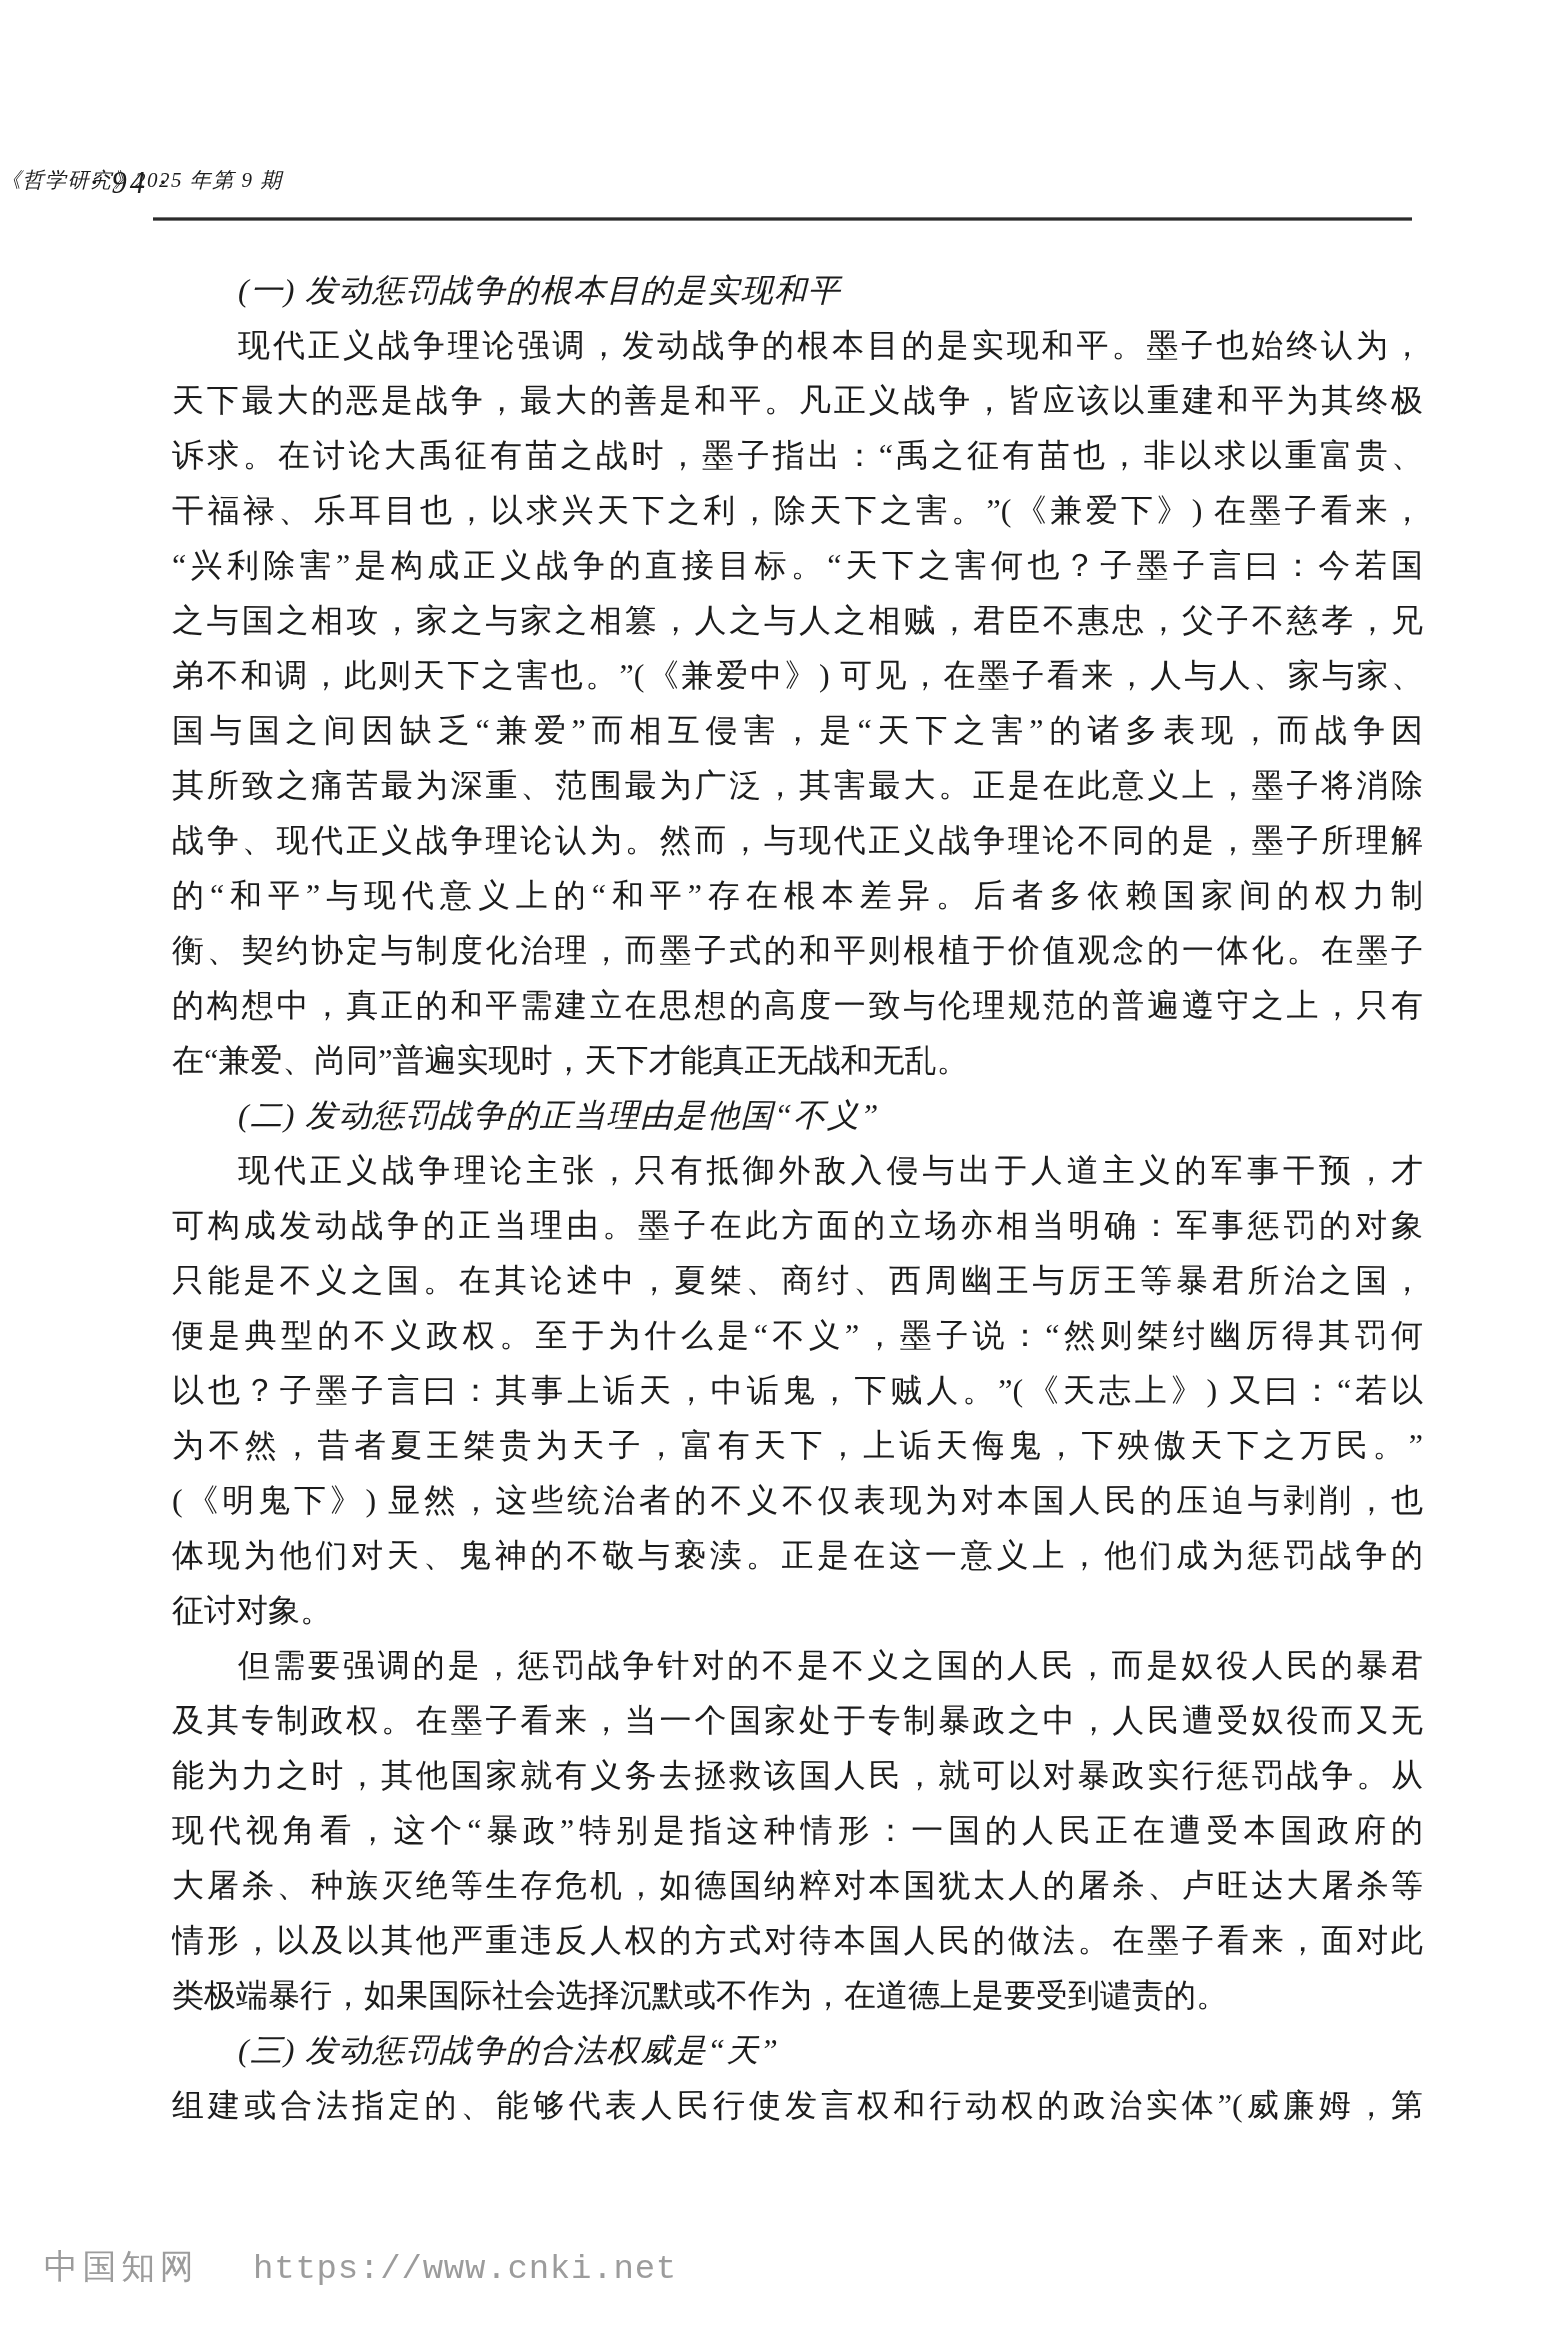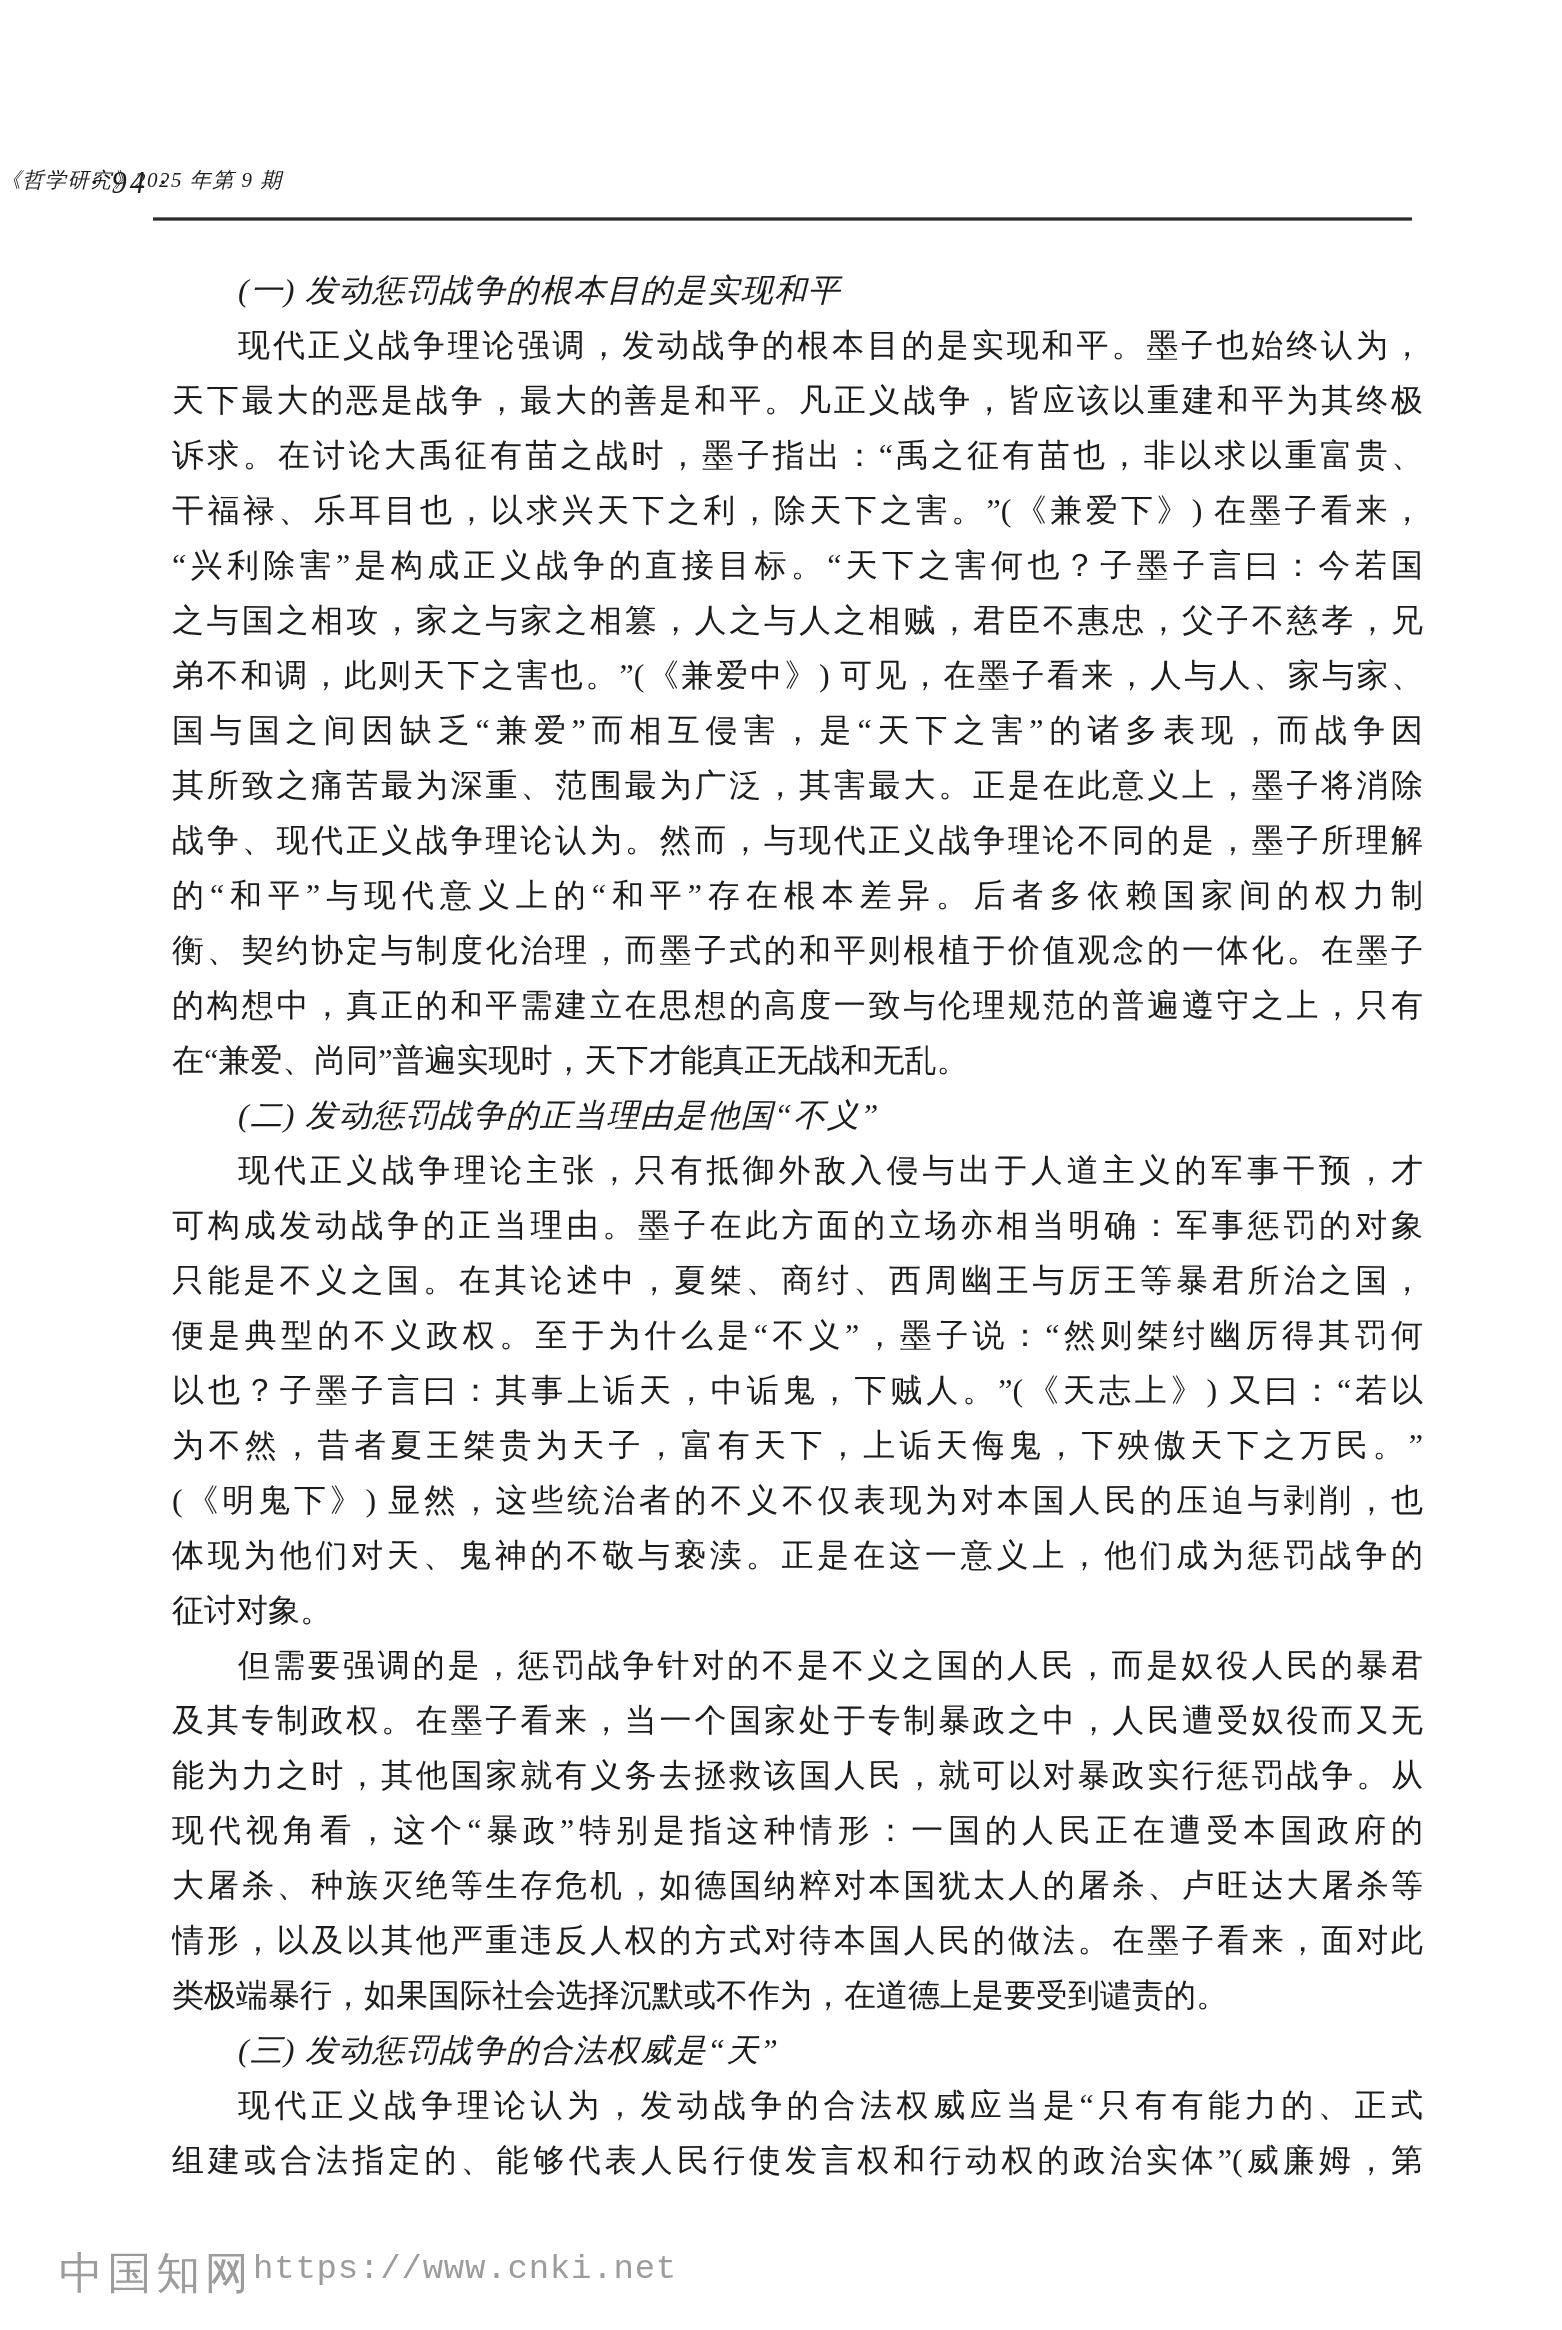--- a/index.html
+++ b/index.html
@@ -65,23 +65,23 @@
   }
   .line.indent {
     text-indent: 66px;
   }
   .line.kai {
     font-style: italic;
     letter-spacing: 1.5px;
   }
   .footer-brand {
     position: absolute;
-    left: 59px;
+    left: 44px;
     top: 2244px;
-    font-size: 44px;
+    font-size: 34px;
     color: #9c9c9c;
     letter-spacing: 4.6px;
     white-space: nowrap;
     text-align: center;
   }
   .footer-url {
     position: absolute;
     left: 253px;
     top: 2250px;
     font-size: 34px;
@@ -129,21 +129,20 @@
       <div class="line just">体现为他们对天、鬼神的不敬与亵渎。正是在这一意义上，他们成为惩罚战争的</div>
       <div class="line">征讨对象。</div>
       <div class="line just indent">但需要强调的是，惩罚战争针对的不是不义之国的人民，而是奴役人民的暴君</div>
       <div class="line just">及其专制政权。在墨子看来，当一个国家处于专制暴政之中，人民遭受奴役而又无</div>
       <div class="line just">能为力之时，其他国家就有义务去拯救该国人民，就可以对暴政实行惩罚战争。从</div>
       <div class="line just">现代视角看，这个“暴政”特别是指这种情形：一国的人民正在遭受本国政府的</div>
       <div class="line just">大屠杀、种族灭绝等生存危机，如德国纳粹对本国犹太人的屠杀、卢旺达大屠杀等</div>
       <div class="line just">情形，以及以其他严重违反人权的方式对待本国人民的做法。在墨子看来，面对此</div>
       <div class="line">类极端暴行，如果国际社会选择沉默或不作为，在道德上是要受到谴责的。</div>
       <div class="line indent kai">(三) 发动惩罚战争的合法权威是“天”</div>
-      <div class="line just indent">现代正义战争理论认为，发动战争的合法权威应当是“只有有能力的、正式</div>
       <div class="line just">组建或合法指定的、能够代表人民行使发言权和行动权的政治实体”(威廉姆，第</div>
     </div>
 
   <div class="footer-brand" style="color: rgb(156, 156, 156);">中国知网</div>
 
   <div class="footer-url" style="color: rgb(156, 156, 156);">https://www.cnki.net</div>
 
 </div>
 
 

